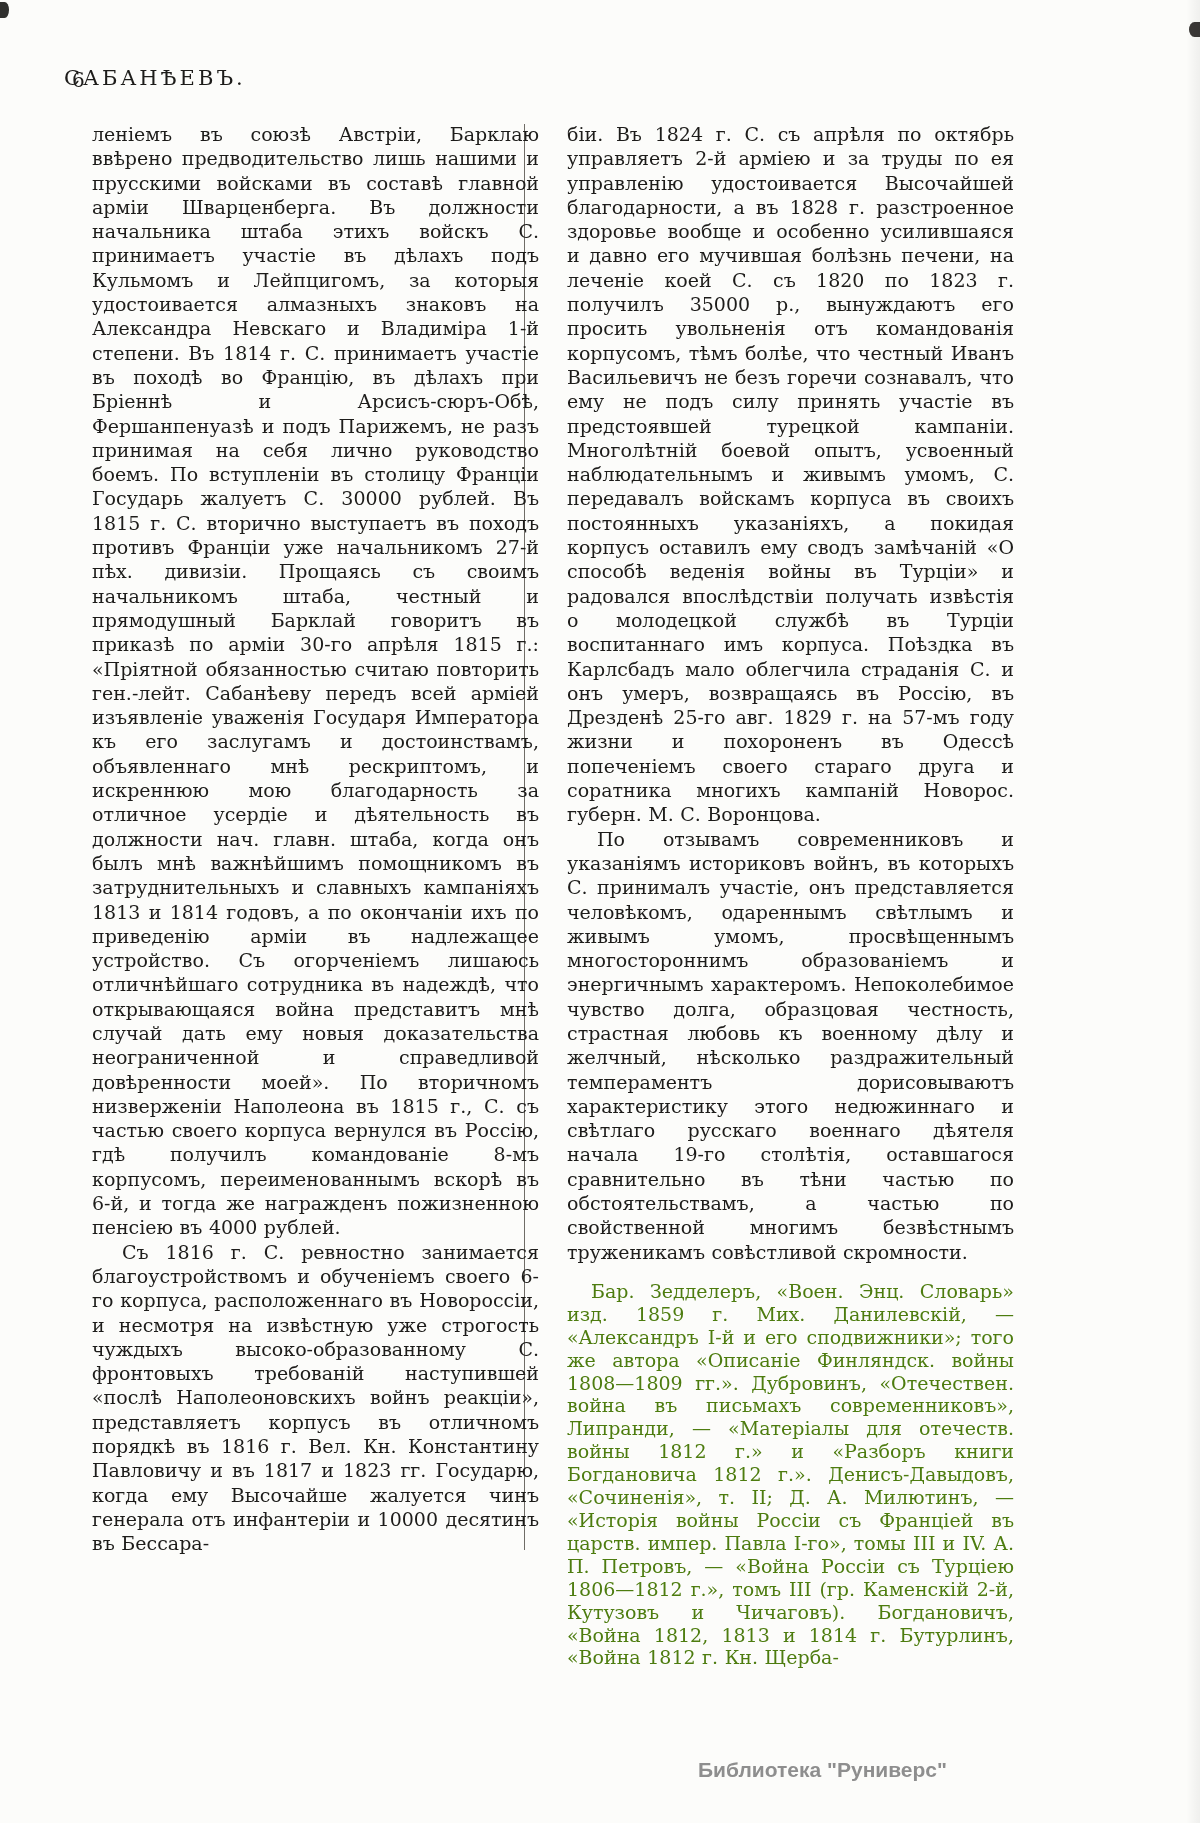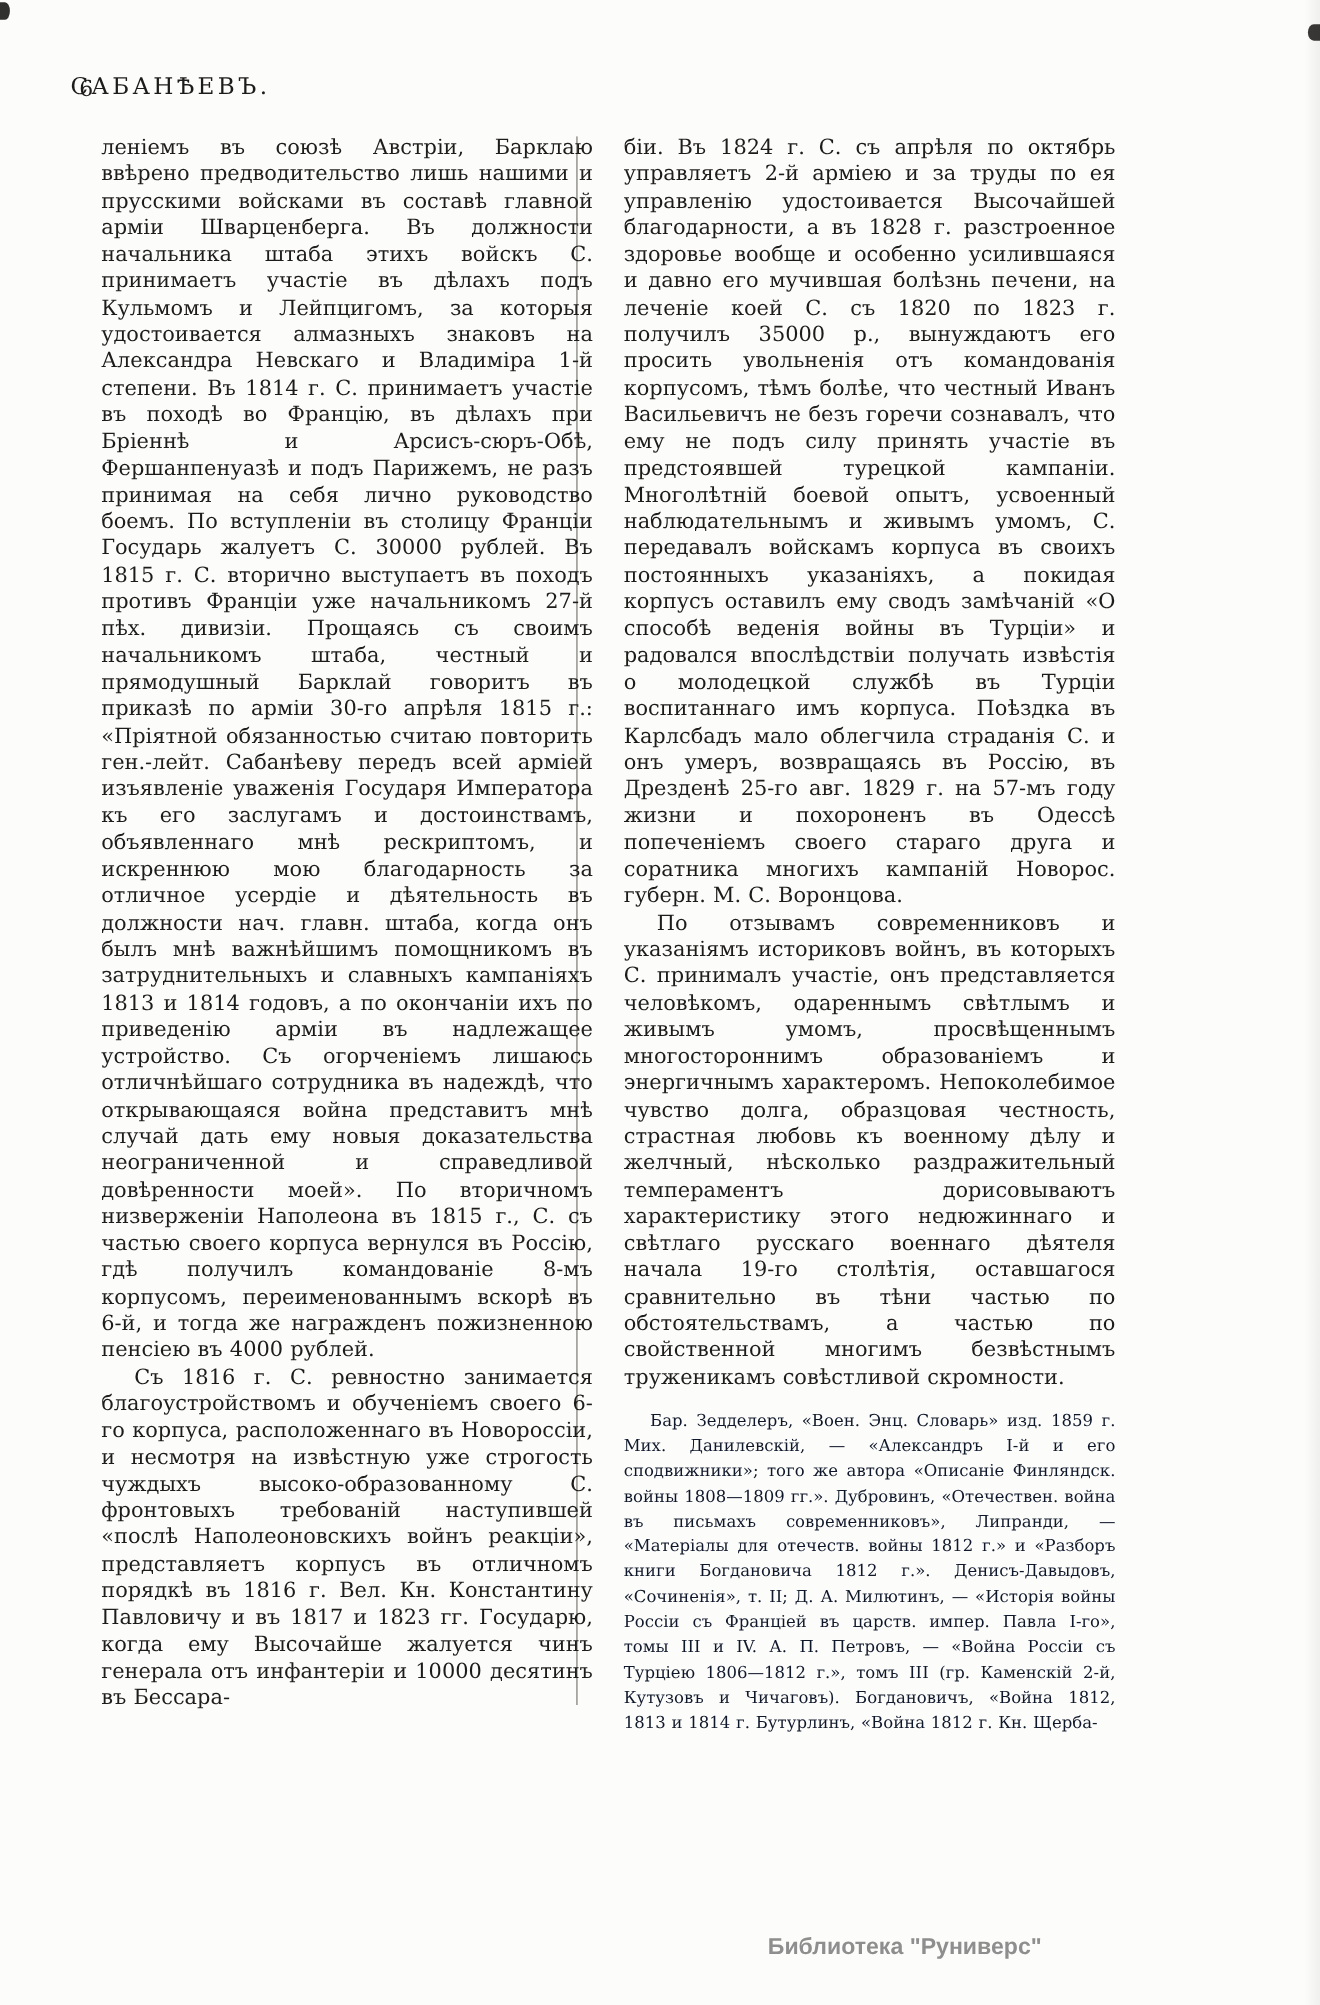--- a/index.html
+++ b/index.html
@@ -25,25 +25,25 @@
   }
   .col{
     width:447px;
     font-size:19px;line-height:24.3px;
     text-align:justify;
     word-spacing:0.5px;
   }
   .col p{margin:0;}
   .col p.indent{text-indent:30px;}
   .footnote{
-    font-size:15px;line-height:22.9px;
+    font-size:19px;line-height:22.9px;
     text-indent:24px;
     margin-top:16px !important;
     text-align:justify;
-    color:#0f172a;
+    color:#4d7c0f;
   }
   .divider{
     position:absolute;left:524px;top:124px;width:1px;height:1426px;
     background:#6f6c66;
   }
   
   .watermark{
     position:absolute;left:698px;top:1758px;
     font-family:"Liberation Sans", sans-serif;
     font-size:21px;color:#8e8e8e;font-weight:bold;

